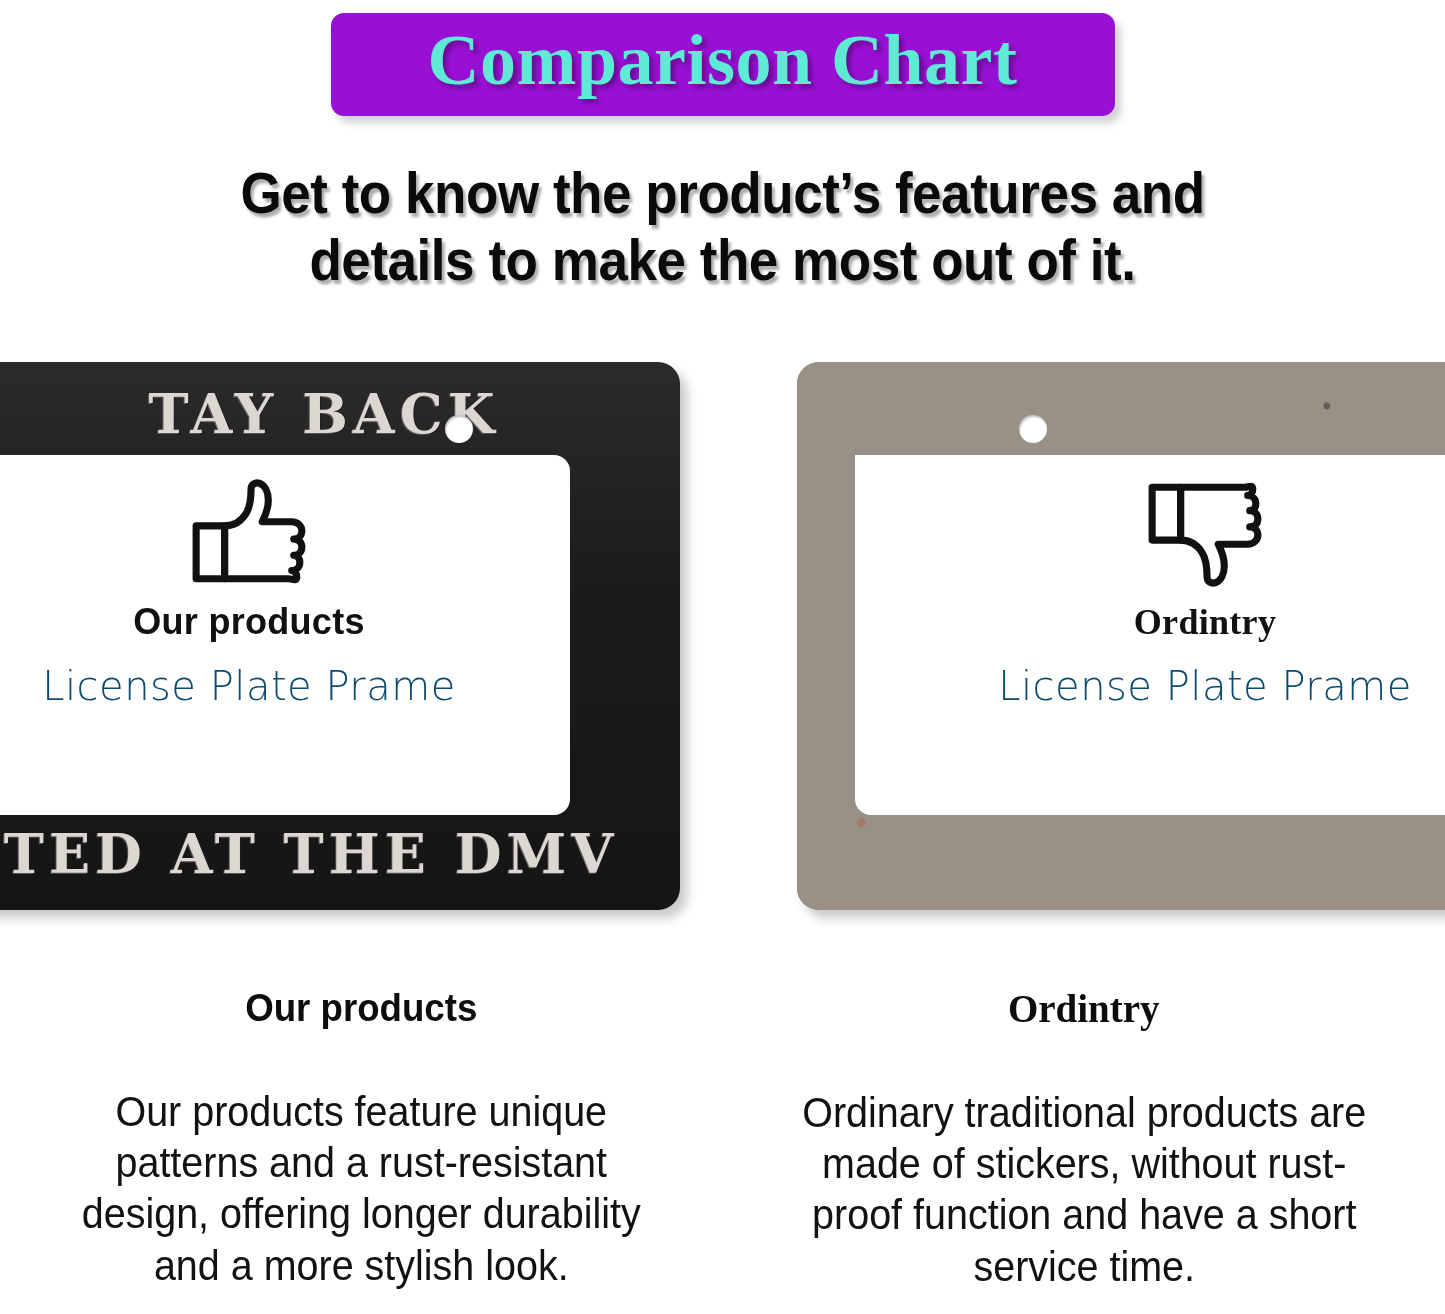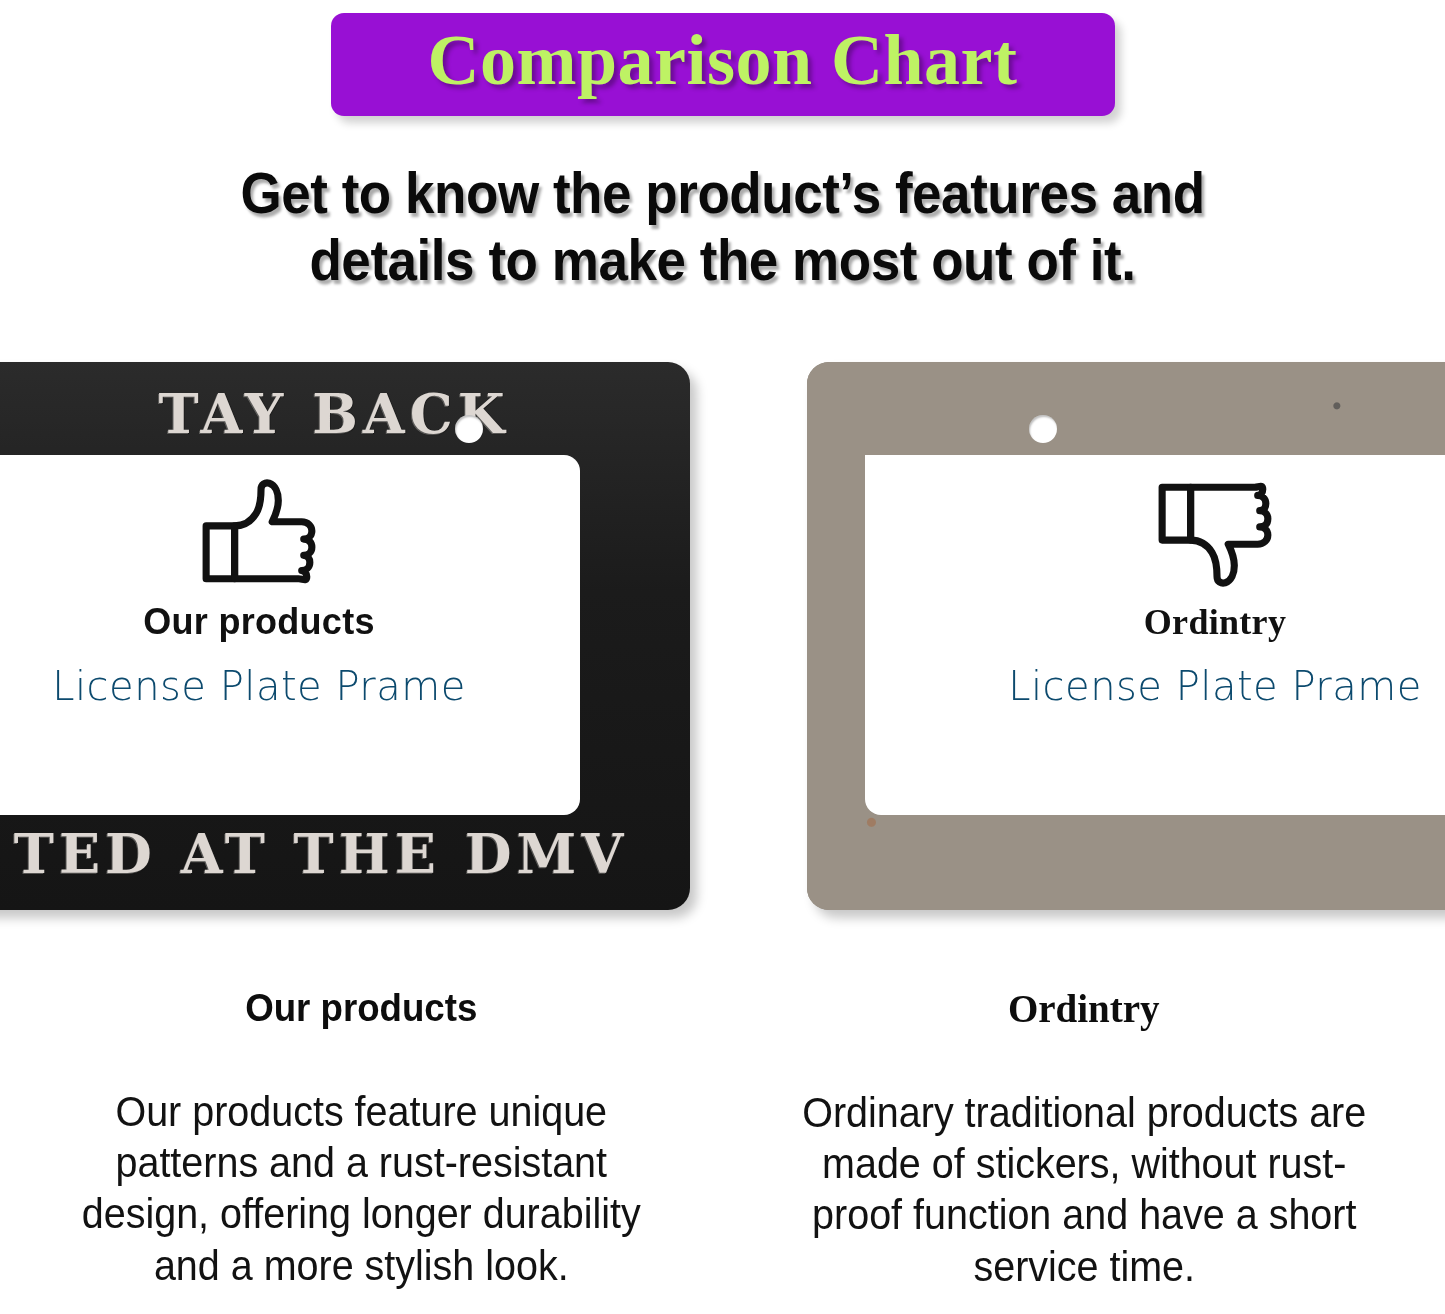--- a/index.html
+++ b/index.html
@@ -30,21 +30,21 @@
     padding: 6px 42px 14px 42px;
     box-shadow: 6px 7px 9px rgba(0,0,0,0.18);
     min-width: 700px;
     text-align: center;
   }
   .banner-text {
     font-family: "Liberation Serif", serif;
     font-weight: bold;
     font-size: 72px;
     line-height: 1.15;
-    color: #bef264;
+    color: #5eead4;
     letter-spacing: 0.5px;
     text-shadow: 4px 4px 4px rgba(0,0,0,0.30);
     white-space: nowrap;
   }
 
   
   .subtitle {
     position: absolute;
     left: 0; right: 0;
     top: 160px;
@@ -57,21 +57,21 @@
     letter-spacing: -0.5px;
     text-shadow: 3px 4px 3px rgba(0,0,0,0.33);
     padding: 0 90px;
     transform: scaleX(0.93);
   }
 
   
   .frames {
     position: absolute;
     top: 362px;
-    left: 10px;
+    left: 0;
     width: 1143px;
     height: 548px;
   }
 
   .frame {
     position: absolute;
     top: 0;
     height: 548px;
     border-radius: 22px;
     box-shadow: 7px 8px 11px rgba(0,0,0,0.22);

